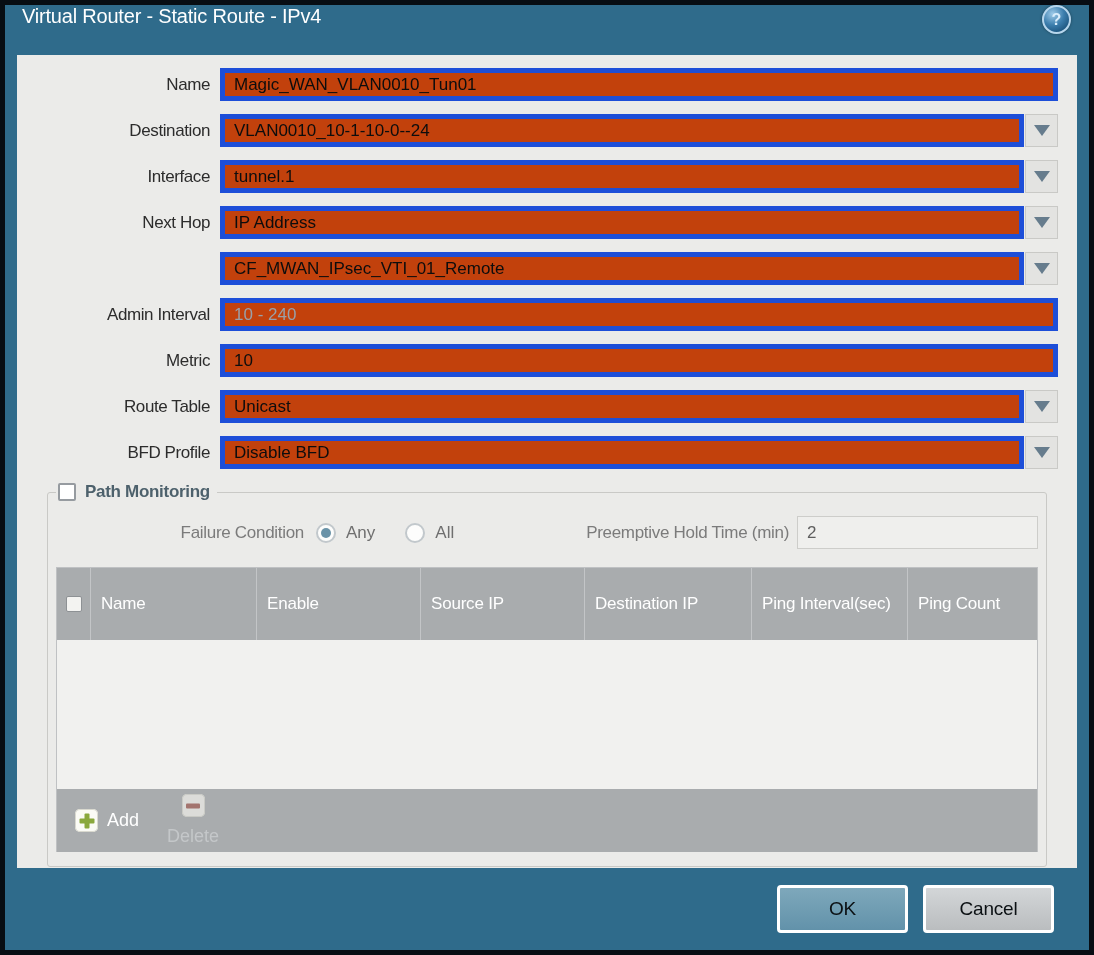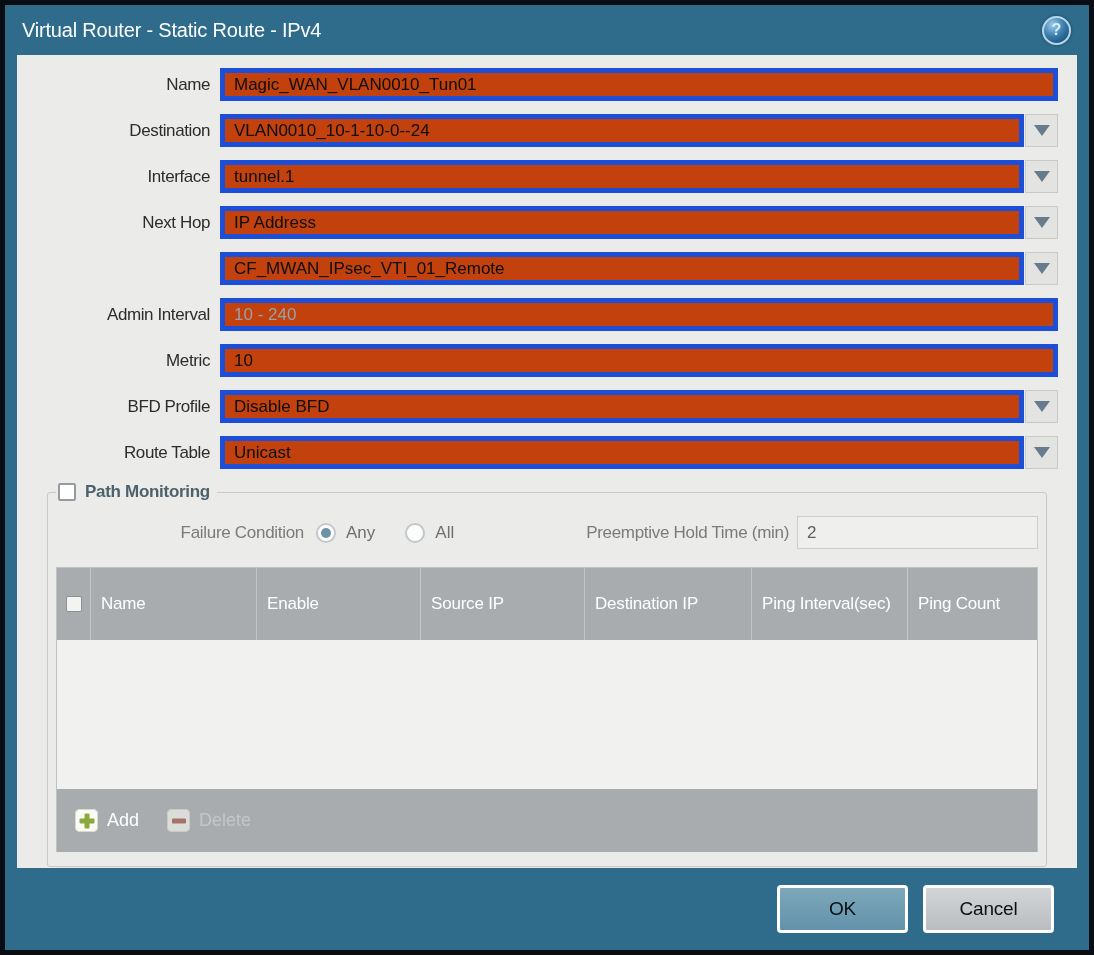--- a/index.html
+++ b/index.html
@@ -1,21 +1,21 @@
 <!DOCTYPE html>
 <html><head>
 <meta charset="utf-8">
 <style>
   * { margin:0; padding:0; box-sizing:border-box; }
   body { font-family:"Liberation Sans", sans-serif; background:#000; width:1094px; height:955px; overflow:hidden; }
 
   .window { width:1094px; height:955px; border:5px solid #070d13; background:#2F6B8B; display:flex; flex-direction:column; }
 
   
-  .titlebar { flex:0 0 50px; display:flex; align-items:center; justify-content:space-between; padding:0 18px 0 17px; }
+  .titlebar { flex:0 0 50px; display:flex; justify-content:space-between; padding:0 18px 0 17px; }
   .title { color:#fff; font-size:20px; letter-spacing:-0.2px; font-weight:400; }
   .help-icon { width:29px; height:29px; border-radius:50%; border:2px solid #b7d6ec;
     background: radial-gradient(circle at 35% 28%, #9ecbe9, #3d7fae 45%, #1c557f 80%);
     color:#d9edfb; display:grid; place-items:center; font-size:16px; font-weight:bold; cursor:pointer;
     box-shadow:0 0 3px rgba(0,0,0,.4); }
 
   
   .body { flex:1 1 auto; margin:0 12px; background:#EBEBE9; padding-top:13px; overflow:hidden; }
 
   .frow { display:flex; align-items:center; height:33px; margin:0 19px 13px 19px; }
@@ -52,21 +52,21 @@
   .th-check { justify-content:center; padding:6px 4px; }
   .hd-check { width:16px; height:16px; background:#f3f3f1; border:1px solid #8d9194; border-radius:2px; cursor:pointer; }
   .tbody { height:149px; background:#f1f1ef; }
   .ttoolbar { height:63px; background:#a9acae; display:flex; align-items:center; gap:28px; padding:0 18px; }
   .tool { display:flex; align-items:center; gap:9px; font-size:18px; cursor:pointer; }
   .icon-plus { width:23px; height:23px; background:#fbfbf5; border-radius:5px; box-shadow: inset 0 0 0 1px #d9d9cf; position:relative; }
   .icon-plus::before, .icon-plus::after { content:""; position:absolute; left:50%; top:50%; background:#8aa83c; border-radius:1px; }
   .icon-plus::before { width:15px; height:5px; transform:translate(-50%,-50%); }
   .icon-plus::after { width:5px; height:15px; transform:translate(-50%,-50%); }
   .tool-add span.lbl { color:#fff; }
-  .tool-delete { cursor:default; }
+  .tool-delete { cursor:default;flex-direction:column; }
   .icon-minus { width:23px; height:23px; background:#e9e9e4; opacity:.8; border-radius:5px; position:relative; box-shadow: inset 0 0 0 1px #d2d2cb; }
   .icon-minus::before { content:""; position:absolute; left:50%; top:50%; width:14px; height:5px; transform:translate(-50%,-50%); background:#a2675f; border-radius:1px; }
   .tool-delete span.lbl { color:#c4c7c9; }
 
   
   .footer { flex:0 0 82px; display:flex; align-items:center; justify-content:flex-end; gap:15px; padding-right:35px; }
   .btn { width:131px; height:48px; border-radius:4px; border:3px solid #fff; font-family:"Liberation Sans", sans-serif;
     font-size:19px; color:#0b1013; display:grid; place-items:center; cursor:pointer; letter-spacing:-0.2px; }
   .btn-ok { background:linear-gradient(#7ea8bb, #6292aa); }
   .btn-cancel { background:linear-gradient(#d3d6d8, #babdbf); }
@@ -138,33 +138,33 @@
     </div>
 
     <div class="frow">
       <div class="flabel">Metric</div>
       <div class="fctrl">
         <input class="txt" type="text" value="10" style="">
       </div>
     </div>
 
     <div class="frow">
+      <div class="flabel">Route Table</div>
+      <div class="fctrl">
+        <input class="txt" type="text" value="Unicast" style="">
+        <div class="ddbtn">
+            <div class="tri"></div>
+          </div>
+      </div>
+    </div>
+
+    <div class="frow">
       <div class="flabel">BFD Profile</div>
       <div class="fctrl">
         <input class="txt" type="text" value="Disable BFD" style="">
-        <div class="ddbtn">
-            <div class="tri"></div>
-          </div>
-      </div>
-    </div>
-
-    <div class="frow">
-      <div class="flabel">Route Table</div>
-      <div class="fctrl">
-        <input class="txt" type="text" value="Unicast" style="">
         <div class="ddbtn">
             <div class="tri"></div>
           </div>
       </div>
     </div>
 
     <fieldset class="pm">
       <legend class="pm-legend">
         <div class="pm-check"></div>
         <div class="pm-title">Path Monitoring</div>

